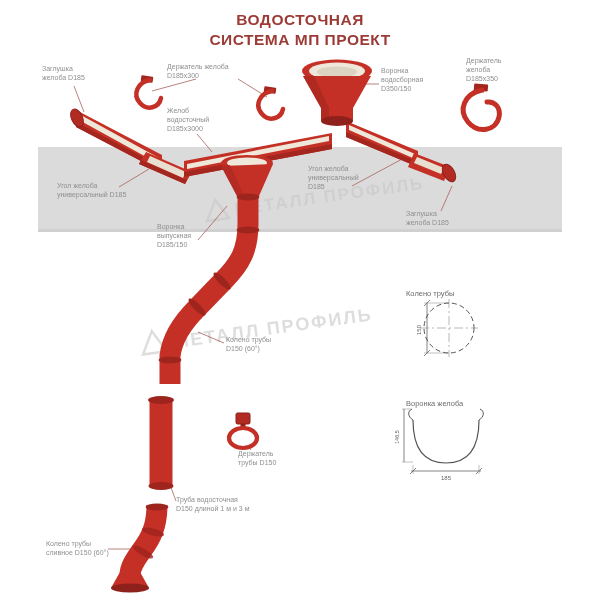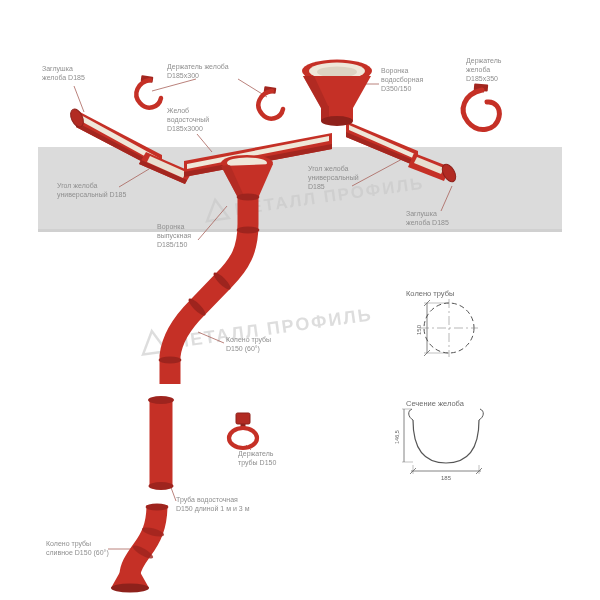--- a/index.html
+++ b/index.html
@@ -160,20 +160,22 @@
       <line x1="410" y1="474" x2="416" y2="468" stroke="#666666" stroke-width="0.8"></line>
       <line x1="476" y1="474" x2="482" y2="468" stroke="#666666" stroke-width="0.8"></line>
       <text x="446" y="480" font-size="6" fill="#666666" text-anchor="middle">185</text>
       <line x1="411" y1="409" x2="402" y2="409" stroke="#999999" stroke-width="0.6"></line>
       <line x1="413" y1="462" x2="402" y2="462" stroke="#999999" stroke-width="0.6"></line>
       <line x1="404" y1="409" x2="404" y2="462" stroke="#666666" stroke-width="0.8"></line>
       <text x="399" y="437" transform="rotate(-90 399 437)" font-size="5.5" fill="#666666" text-anchor="middle">146,5</text>
     </g>
   </svg>
 
+  <div class="title">ВОДОСТОЧНАЯ
+СИСТЕМА МП ПРОЕКТ</div>
 
   <div class="lbl" style="left:42px;top:64px">Заглушка
 желоба D185</div>
   <div class="lbl" style="left:167px;top:62px">Держатель желоба
 D185х300</div>
   <div class="lbl" style="left:167px;top:106px">Желоб
 водосточный
 D185х3000</div>
   <div class="lbl" style="left:381px;top:66px">Воронка
 водосборная
@@ -194,15 +196,15 @@
   <div class="lbl" style="left:226px;top:335px">Колено трубы
 D150 (60°)</div>
   <div class="lbl" style="left:238px;top:449px">Держатель
 трубы D150</div>
   <div class="lbl" style="left:176px;top:495px">Труба водосточная
 D150 длиной 1 м и 3 м</div>
   <div class="lbl" style="left:46px;top:539px">Колено трубы
 сливное D150 (60°)</div>
 
   <div class="sec-h" style="left:406px;top:289px">Колено трубы</div>
-  <div class="sec-h" style="left:406px;top:399px">Сечение желоба</div>
+  <div class="sec-h" style="left:406px;top:399px">Воронка желоба</div>
 
 </div>
 
 </body></html>

